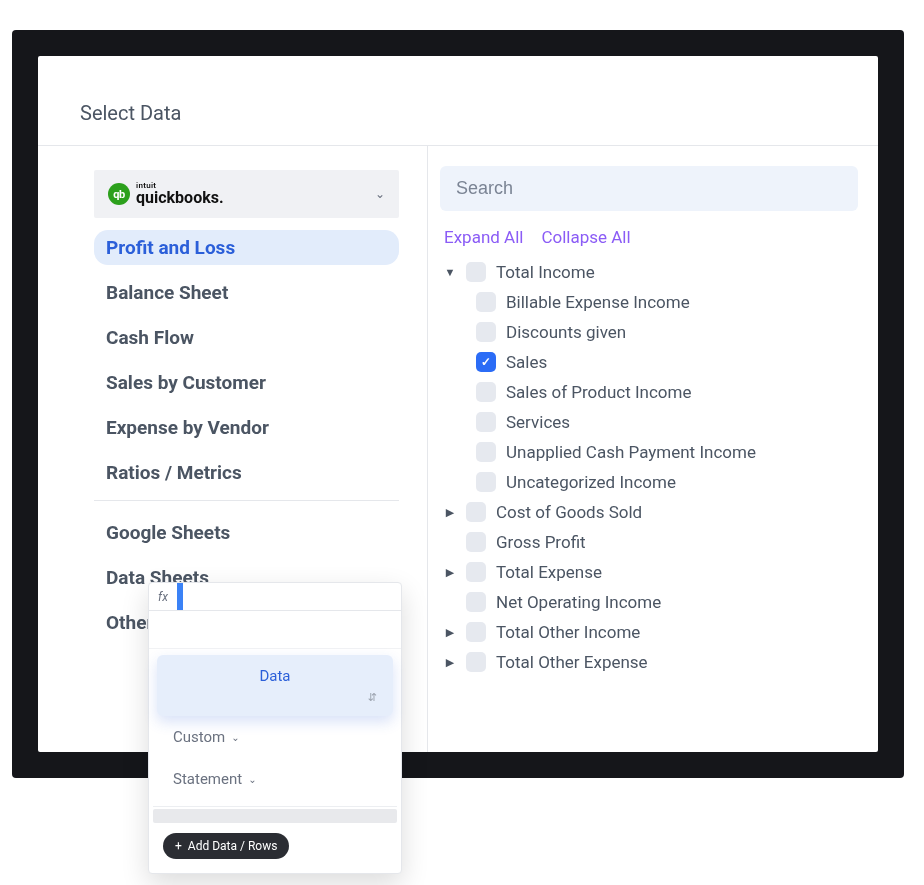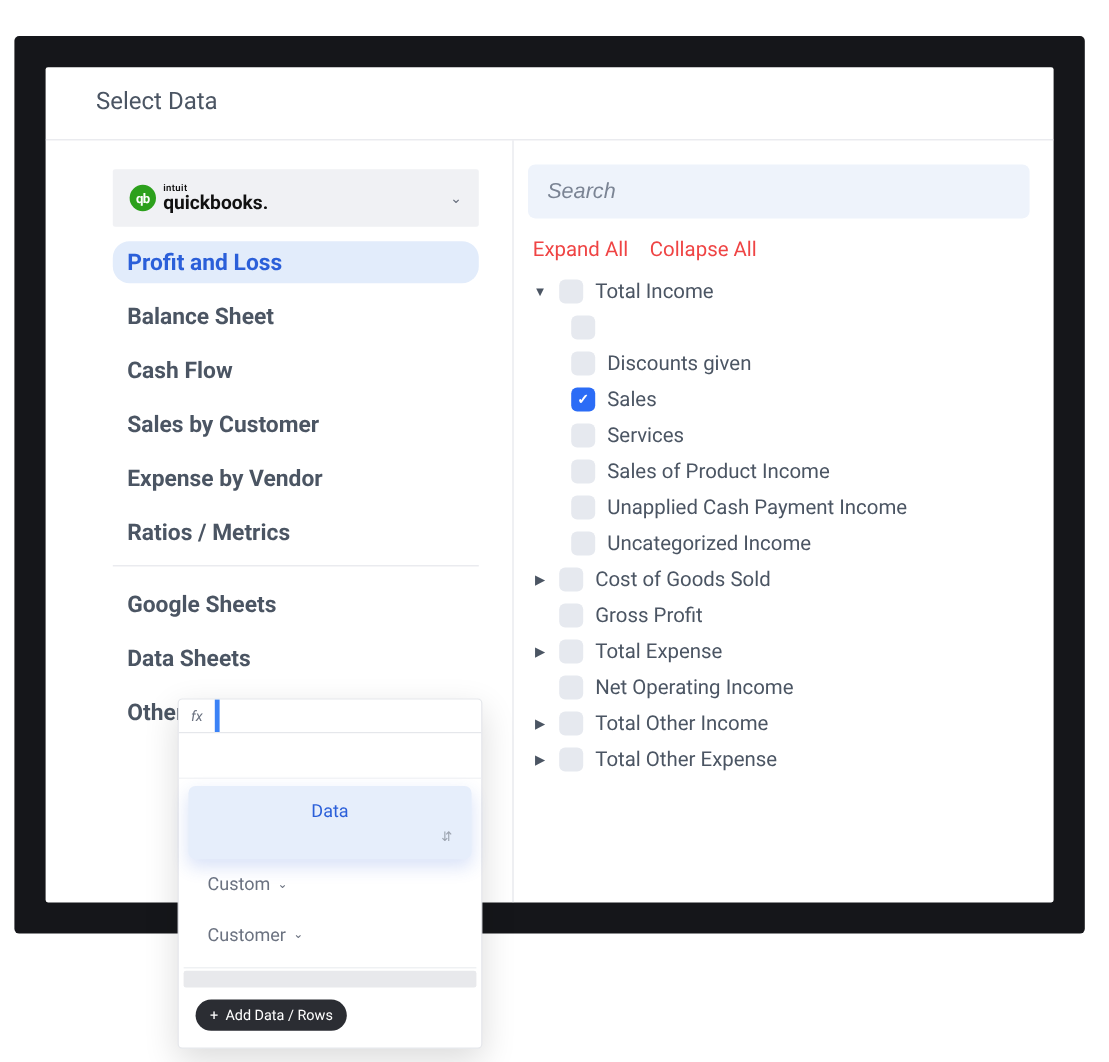--- a/index.html
+++ b/index.html
@@ -23,20 +23,21 @@
     width: 100%;
     height: 100%;
     border-radius: 2px;
     display: flex;
     flex-direction: column;
     overflow: hidden;
   }
   .panel-header {
     padding: 16px 24px 20px 42px;
     border-bottom: 1px solid #e5e7eb;
+    margin-top: 29px;
   }
   .panel-title {
     font-size: 20px;
     font-weight: 400;
     color: #4b5563;
   }
   .panel-body {
     display: flex;
     flex: 1;
     min-height: 0;
@@ -105,29 +106,28 @@
   }
   .search-box {
     background: #eef3fb;
     border: none;
     border-radius: 6px;
     padding: 12px 16px;
     font-size: 18px;
     color: #6b7280;
     width: 100%;
     outline: none;
-    font-style: italic;
   }
   .search-box::placeholder { color: #7b8494; }
   .tree-actions {
     display: flex;
     gap: 18px;
     padding: 16px 4px 10px 4px;
     font-size: 17px;
-    color: #ef4444;
+    color: #8b5cf6;
   }
   .tree-actions span { cursor: pointer; }
   .tree-scroll {
     flex: 1;
     overflow-y: auto;
     padding-right: 8px;
   }
   .tree-scroll::-webkit-scrollbar { width: 7px; }
   .tree-scroll::-webkit-scrollbar-thumb { background: #d1d5db; border-radius: 4px; }
   .tree-row {
@@ -176,21 +176,21 @@
     box-shadow: 0 10px 28px rgba(0,0,0,0.14);
     border-radius: 4px;
   }
   .pv-fxrow {
     display: flex;
     border-bottom: 1px solid #e5e7eb;
     height: 28px;
   }
   .pv-fxcell {
     width: 34px;
-    border-right: 4px solid #3b82f6;
+    border-right: 6px solid #3b82f6;
     display: flex;
     align-items: center;
     justify-content: center;
     font-size: 12px;
     color: #6b7280;
     font-style: italic;
   }
   .pv-spacer { height: 38px; border-bottom: 1px solid #f1f2f4; }
   .pv-menu {
     margin: 6px 8px 6px 8px;
@@ -282,36 +282,37 @@
           <span>Collapse All</span>
         </div>
         <div class="tree-scroll" id="tree">
             <div class="tree-row tree-indent-0">
               <span class="caret">▼</span>
               <span class="chk"></span>
               <span class="tree-label">Total Income</span>
             </div>
             <div class="tree-row tree-indent-1">
               <span class="chk"></span>
+              <span class="tree-label">Billable Expense Income</span>
             </div>
             <div class="tree-row tree-indent-1">
               <span class="chk"></span>
               <span class="tree-label">Discounts given</span>
             </div>
             <div class="tree-row tree-indent-1">
               <span class="chk checked"></span>
               <span class="tree-label">Sales</span>
             </div>
             <div class="tree-row tree-indent-1">
               <span class="chk"></span>
+              <span class="tree-label">Sales of Product Income</span>
+            </div>
+            <div class="tree-row tree-indent-1">
+              <span class="chk"></span>
               <span class="tree-label">Services</span>
-            </div>
-            <div class="tree-row tree-indent-1">
-              <span class="chk"></span>
-              <span class="tree-label">Sales of Product Income</span>
             </div>
             <div class="tree-row tree-indent-1">
               <span class="chk"></span>
               <span class="tree-label">Unapplied Cash Payment Income</span>
             </div>
             <div class="tree-row tree-indent-1">
               <span class="chk"></span>
               <span class="tree-label">Uncategorized Income</span>
             </div>
             <div class="tree-row tree-indent-0">
@@ -360,21 +361,21 @@
   <div class="pv-menu" id="pv-menu">
       <div class="pv-item active">
         <span>Data</span>
         <span class="mini-icon">⇵</span>
       </div>
       <div class="pv-item">
         <span>Custom</span>
         <span class="dd">⌄</span>
       </div>
       <div class="pv-item">
-        <span>Customer</span>
+        <span>Statement</span>
         <span class="dd">⌄</span>
       </div>
     </div>
   <div class="pv-line"></div>
   <div class="pv-gray"></div>
   <div class="pv-add">
     <span>+</span>
     <span>Add Data / Rows</span>
   </div>
 </div>

